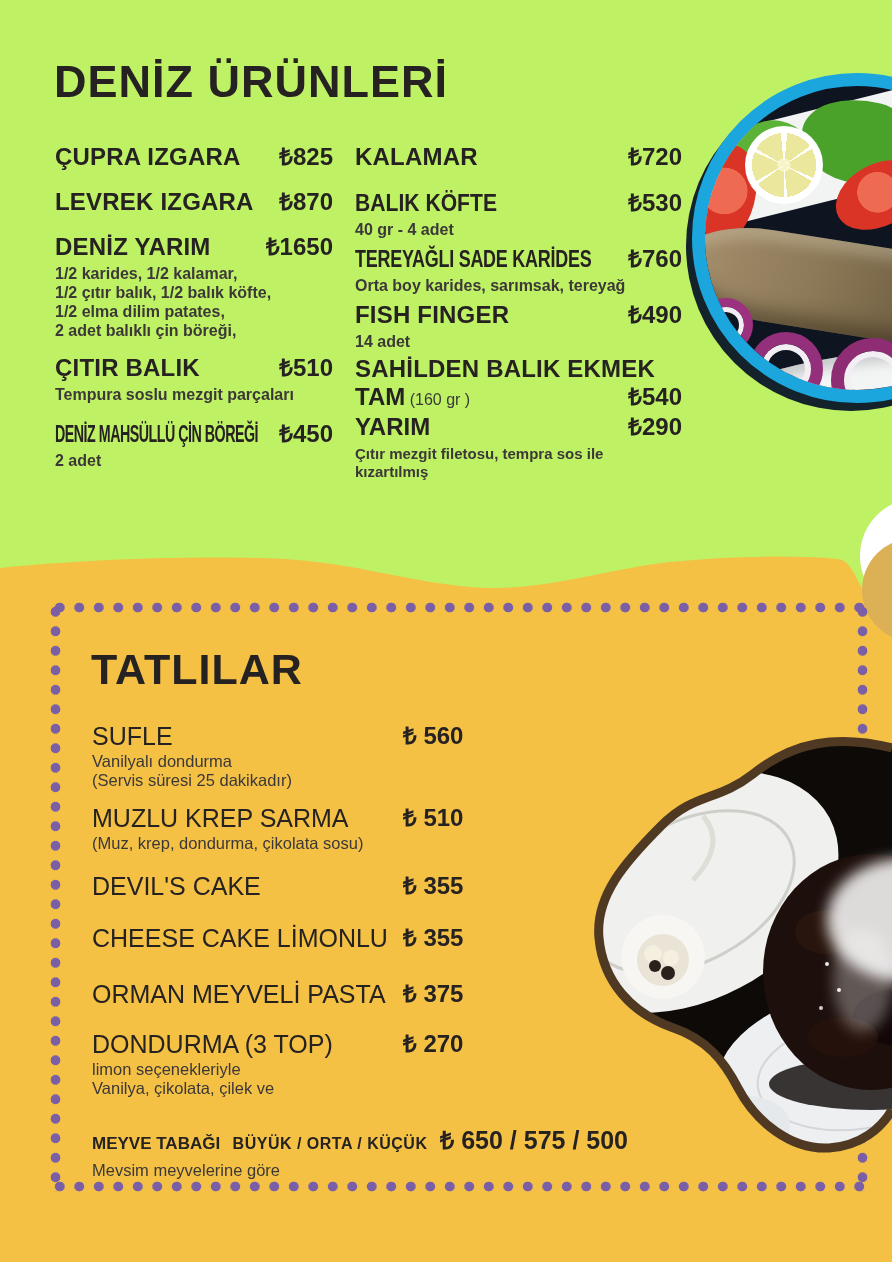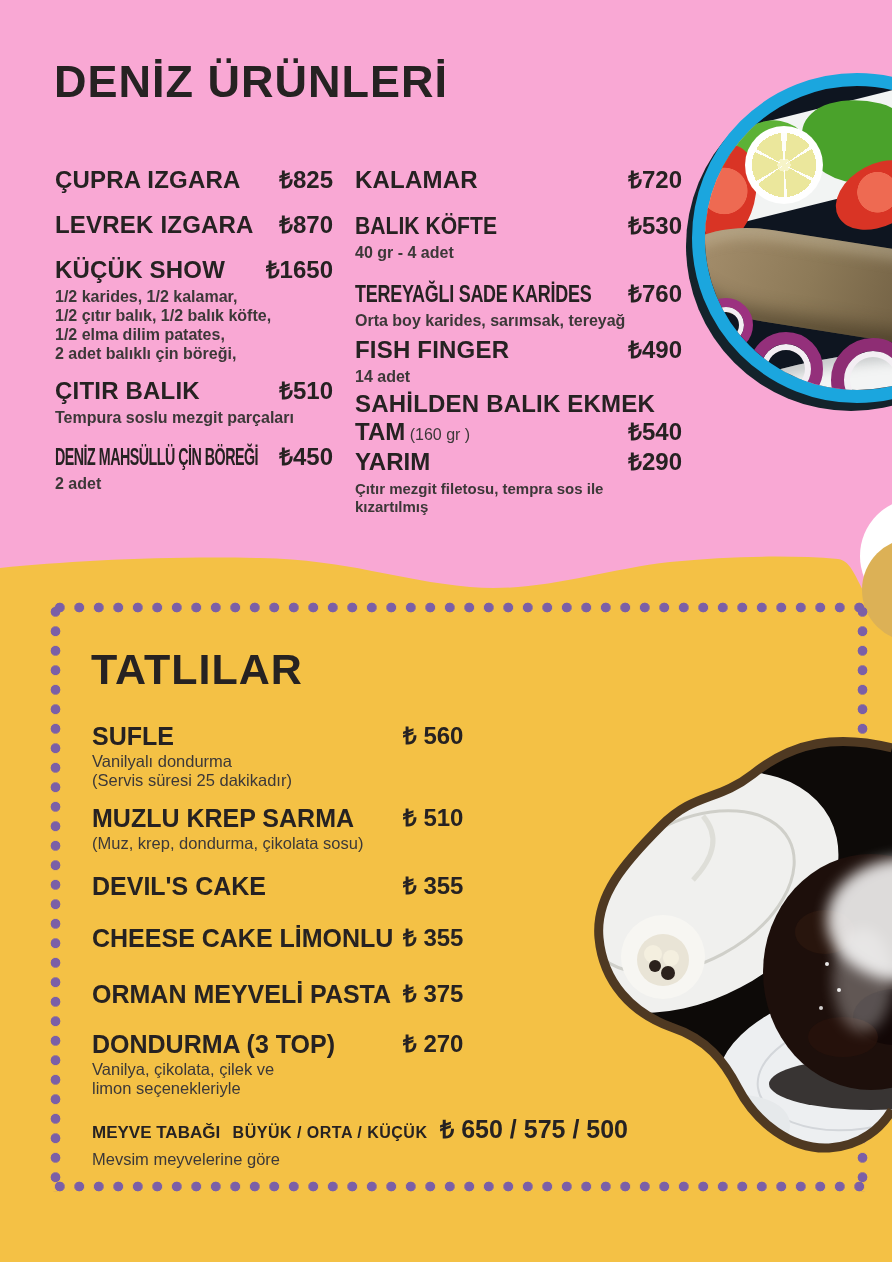--- a/index.html
+++ b/index.html
@@ -1,57 +1,57 @@
 <!DOCTYPE html>
 <html><head>
 <meta charset="utf-8">
 <style>
   * { margin:0; padding:0; box-sizing:border-box; }
   html,body { background:#ffffff; }
   .page {
     position:relative; width:892px; height:1262px; overflow:hidden;
-    background:#f9a8d4; font-family:"Liberation Sans", sans-serif; color:#262222;
+    background:#bef264; font-family:"Liberation Sans", sans-serif; color:#262222;
   }
   svg { display:block; }
 
   
   #bg-svg { position:absolute; left:0; top:0; z-index:0; }
 
   
   .dots-h, .dots-v { position:absolute; z-index:2; }
   .dots-h { height:11px; background-image:radial-gradient(circle, #7B5FA6 4.6px, rgba(0,0,0,0) 5.2px);
             background-size:19.5px 11px; background-repeat:repeat-x; }
   .dots-v { width:11px;  background-image:radial-gradient(circle, #7B5FA6 4.6px, rgba(0,0,0,0) 5.2px);
             background-size:11px 19.5px; background-repeat:repeat-y; }
 
   
   .sea-title { position:absolute; left:54px; top:56px; z-index:4;
     font-size:45px; font-weight:800; letter-spacing:1px; color:#262222; white-space:nowrap; }
-  .col { position:absolute; top:166px; z-index:4; }
+  .col { position:absolute; top:143px; z-index:4; }
   .col-left  { left:55px;  width:278px; }
   .col-right { left:355px; width:327px; }
   .s-item { position:relative; }
   .s-name { display:inline-block; font-size:24px; font-weight:700; line-height:28px;
             white-space:nowrap; transform-origin:left center; letter-spacing:0.2px; }
   .cond-1 { transform:scaleX(0.88); letter-spacing:0; }
   .cond-2 { font-size:23px; transform:scaleX(0.78); letter-spacing:-0.3px; }
   .cond-3 { font-size:23px; transform:scaleX(0.62); letter-spacing:-0.8px; }
   .s-price { position:absolute; right:0; top:0; font-size:24px; font-weight:700; line-height:28px; white-space:nowrap; }
   .s-desc { font-size:16px; line-height:19px; color:#3c3838; margin-top:3px; }
   .s-desc div { white-space:nowrap;font-weight:bold; }
   .variant { position:relative; line-height:27px; }
   .v-label { font-size:24px; font-weight:700; }
   .v-note  { font-size:16px; color:#3c3838; }
 
   
   .des-title { position:absolute; left:91px; top:645px; z-index:4;
     font-size:43px; font-weight:800; letter-spacing:1px; color:#262222; white-space:nowrap; }
   .des-col { position:absolute; left:92px; top:722px; width:620px; z-index:4; }
   .d-item { position:relative; }
-  .d-name { display:inline-block; font-size:25px; font-weight:700; line-height:28px; white-space:nowrap; }
+  .d-name { display:inline-block; font-size:25px; font-weight:400; line-height:28px; white-space:nowrap; }
   .d-price { position:absolute; left:311px; top:0; font-size:24px; font-weight:700; line-height:28px; white-space:nowrap; }
   .d-desc { font-size:16.5px; line-height:19px; color:#3c3838; margin-top:2px; }
   .d-desc div { white-space:nowrap; }
   .fruit-row { white-space:nowrap; line-height:30px; }
   .f-name  { font-size:17px; font-weight:700; }
   .f-sizes { font-size:16px; font-weight:700; letter-spacing:0.5px; margin-left:8px; }
   .f-price { font-size:25px; font-weight:700; margin-left:8px; }
 
   
   .fish-photo { position:absolute; left:692px; top:73px; width:330px; height:330px; z-index:3;
@@ -110,21 +110,21 @@
   <div class="col col-left">
     <div class="s-item" style="margin-bottom:17px;">
       <span class="s-name">ÇUPRA IZGARA</span>
       <span class="s-price">₺825</span>
     </div>
     <div class="s-item" style="margin-bottom:17px;">
       <span class="s-name">LEVREK IZGARA</span>
       <span class="s-price">₺870</span>
     </div>
     <div class="s-item" style="margin-bottom:14px;">
-      <span class="s-name">KÜÇÜK SHOW</span>
+      <span class="s-name">DENİZ YARIM</span>
       <span class="s-price">₺1650</span>
       <div class="s-desc">
         <div>1/2 karides,  1/2 kalamar,</div>
         <div>1/2 çıtır balık, 1/2 balık köfte,</div>
         <div>1/2 elma dilim patates,</div>
         <div>2 adet balıklı çin böreği,</div>
       </div>
     </div>
     <div class="s-item" style="margin-bottom:16px;">
       <span class="s-name">ÇITIR BALIK</span>
@@ -140,21 +140,21 @@
         <div>2 adet</div>
       </div>
     </div>
   </div>
 
   <div class="col col-right">
     <div class="s-item" style="margin-bottom:18px;">
       <span class="s-name">KALAMAR</span>
       <span class="s-price">₺720</span>
     </div>
-    <div class="s-item" style="margin-bottom:18px;">
+    <div class="s-item" style="margin-bottom:6px;">
       <span class="s-name cond-1">BALIK KÖFTE</span>
       <span class="s-price">₺530</span>
       <div class="s-desc">
         <div>40 gr - 4 adet</div>
       </div>
     </div>
     <div class="s-item" style="margin-bottom:6px;">
       <span class="s-name cond-2">TEREYAĞLI SADE KARİDES</span>
       <span class="s-price">₺760</span>
       <div class="s-desc">
@@ -224,26 +224,26 @@
       <span class="d-price">₺ 355</span>
     </div>
     <div class="d-item" style="margin-bottom:28px;">
       <span class="d-name">CHEESE CAKE LİMONLU</span>
       <span class="d-price">₺ 355</span>
     </div>
     <div class="d-item" style="margin-bottom:22px;">
       <span class="d-name">ORMAN MEYVELİ PASTA</span>
       <span class="d-price">₺ 375</span>
     </div>
-    <div class="d-item" style="margin-bottom:16px;">
+    <div class="d-item" style="margin-bottom:27px;">
       <span class="d-name">DONDURMA (3 TOP)</span>
       <span class="d-price">₺ 270</span>
       <div class="d-desc">
+        <div>limon seçenekleriyle</div>
         <div>Vanilya, çikolata, çilek ve</div>
-        <div>limon seçenekleriyle</div>
       </div>
     </div>
     <div class="d-item">
       <div class="fruit-row">
         <span class="f-name">MEYVE TABAĞI</span>
         <span class="f-sizes">BÜYÜK / ORTA / KÜÇÜK</span>
         <span class="f-price">₺ 650 / 575 / 500</span>
       </div>
       <div class="d-desc">
         <div>Mevsim meyvelerine göre</div>

